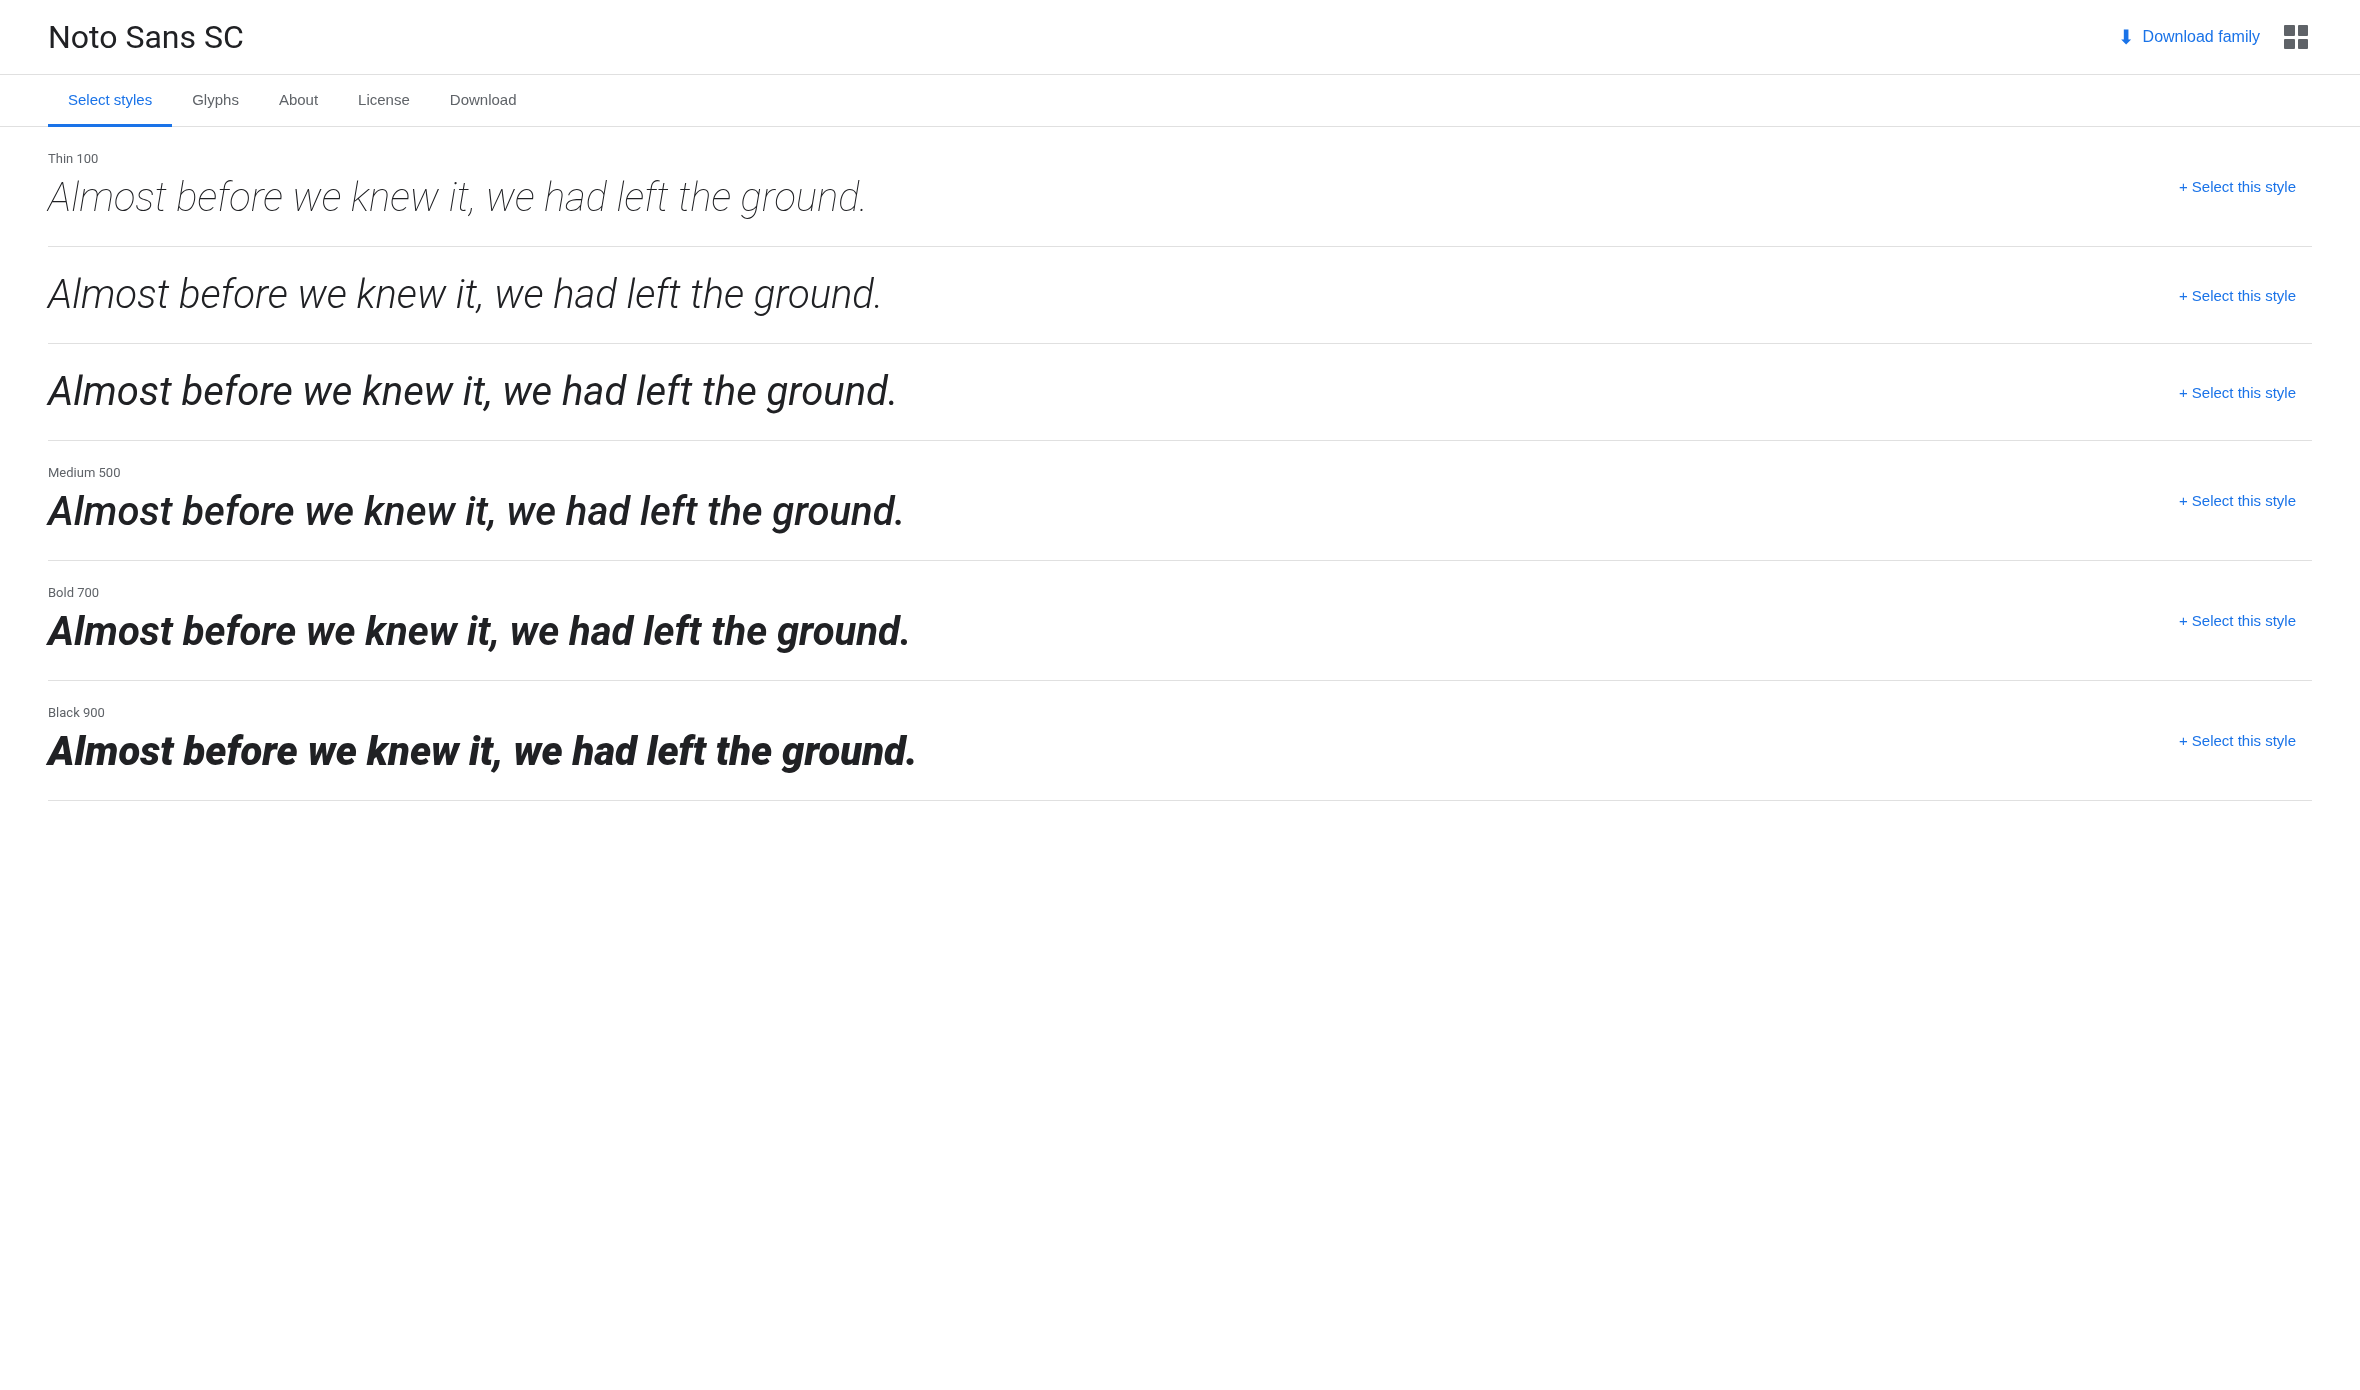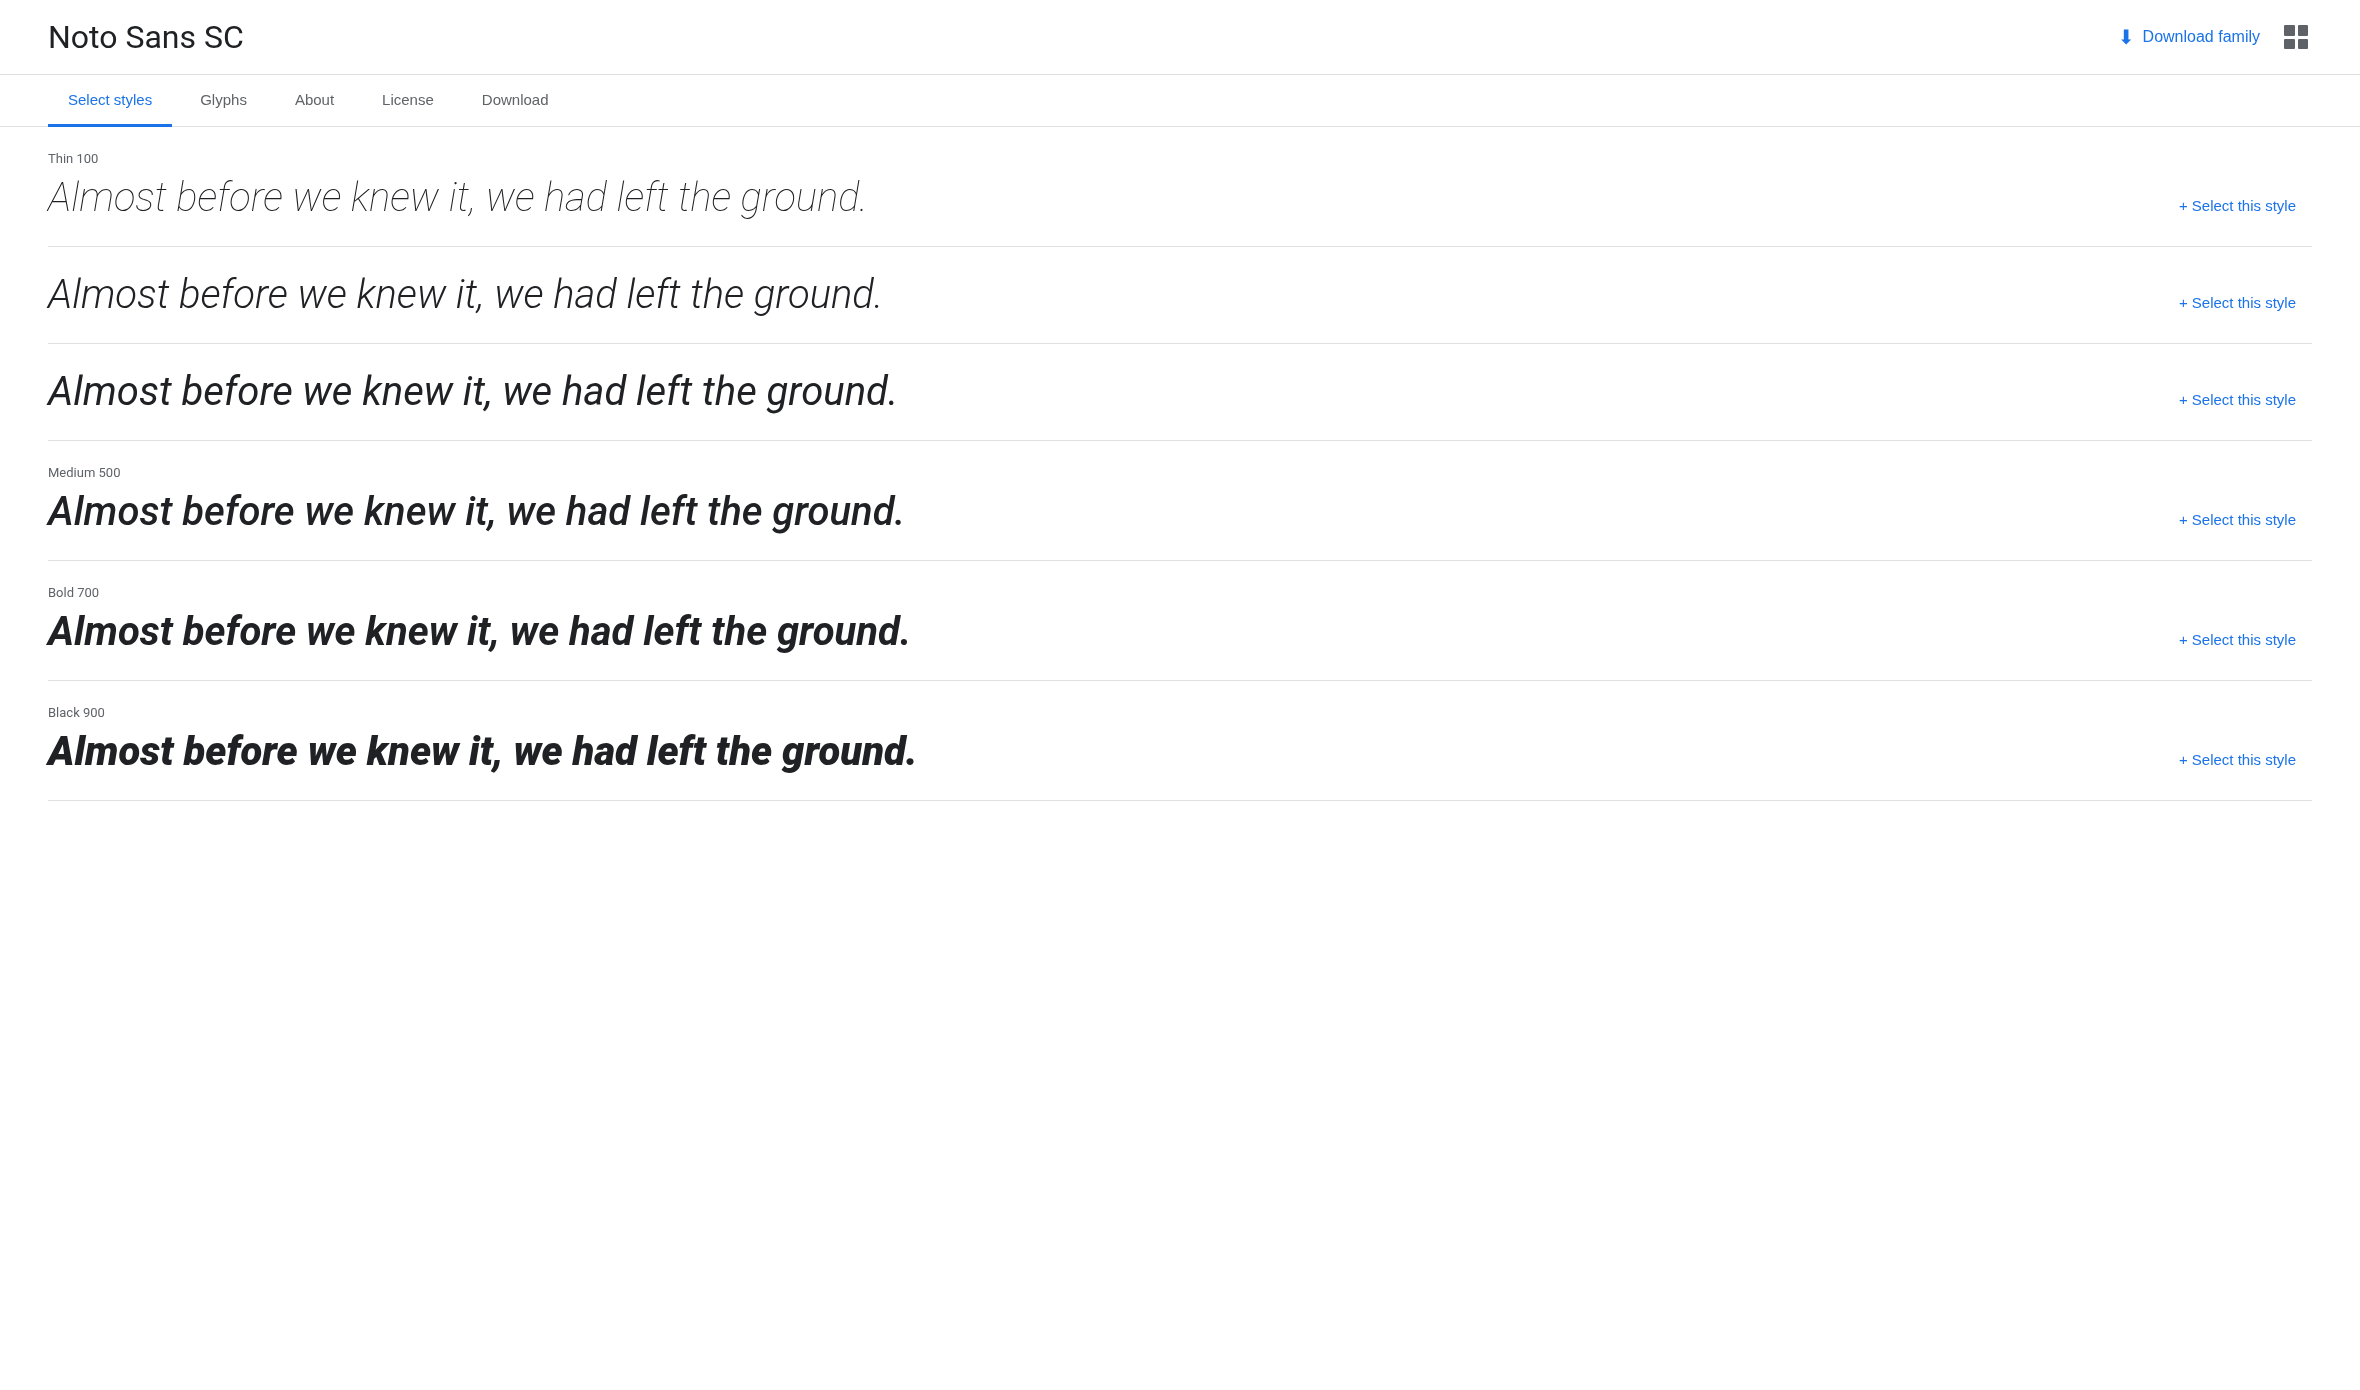--- a/index.html
+++ b/index.html
@@ -74,21 +74,21 @@
       background: #5f6368;
       border-radius: 1px;
     }
 
     
     .tabs {
       display: flex;
       align-items: center;
       padding: 0 48px;
       border-bottom: 1px solid #e0e0e0;
-      gap: 8px;
+      gap: 0;
     }
 
     .tab {
       padding: 16px 20px;
       font-size: 15px;
       color: #5f6368;
       cursor: pointer;
       border: none;
       background: none;
       border-bottom: 3px solid transparent;
@@ -103,21 +103,21 @@
       font-weight: 500;
     }
 
     
     .styles-container {
       padding: 0 48px;
     }
 
     .style-row {
       display: flex;
-      align-items: flex-end;
+      align-items: center;
       justify-content: space-between;
       padding: 24px 0;
       border-bottom: 1px solid #e0e0e0;
     }
 
     .style-info {
       flex: 1;
     }
 
     .style-label {

